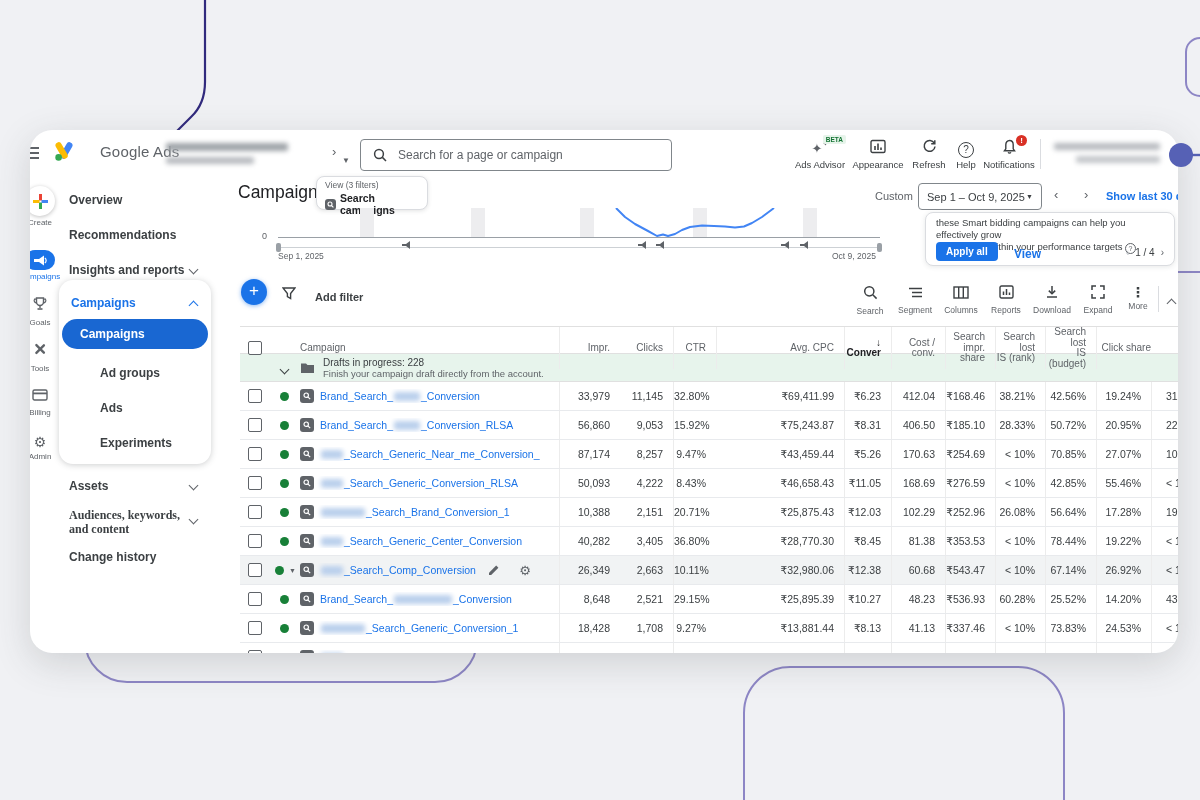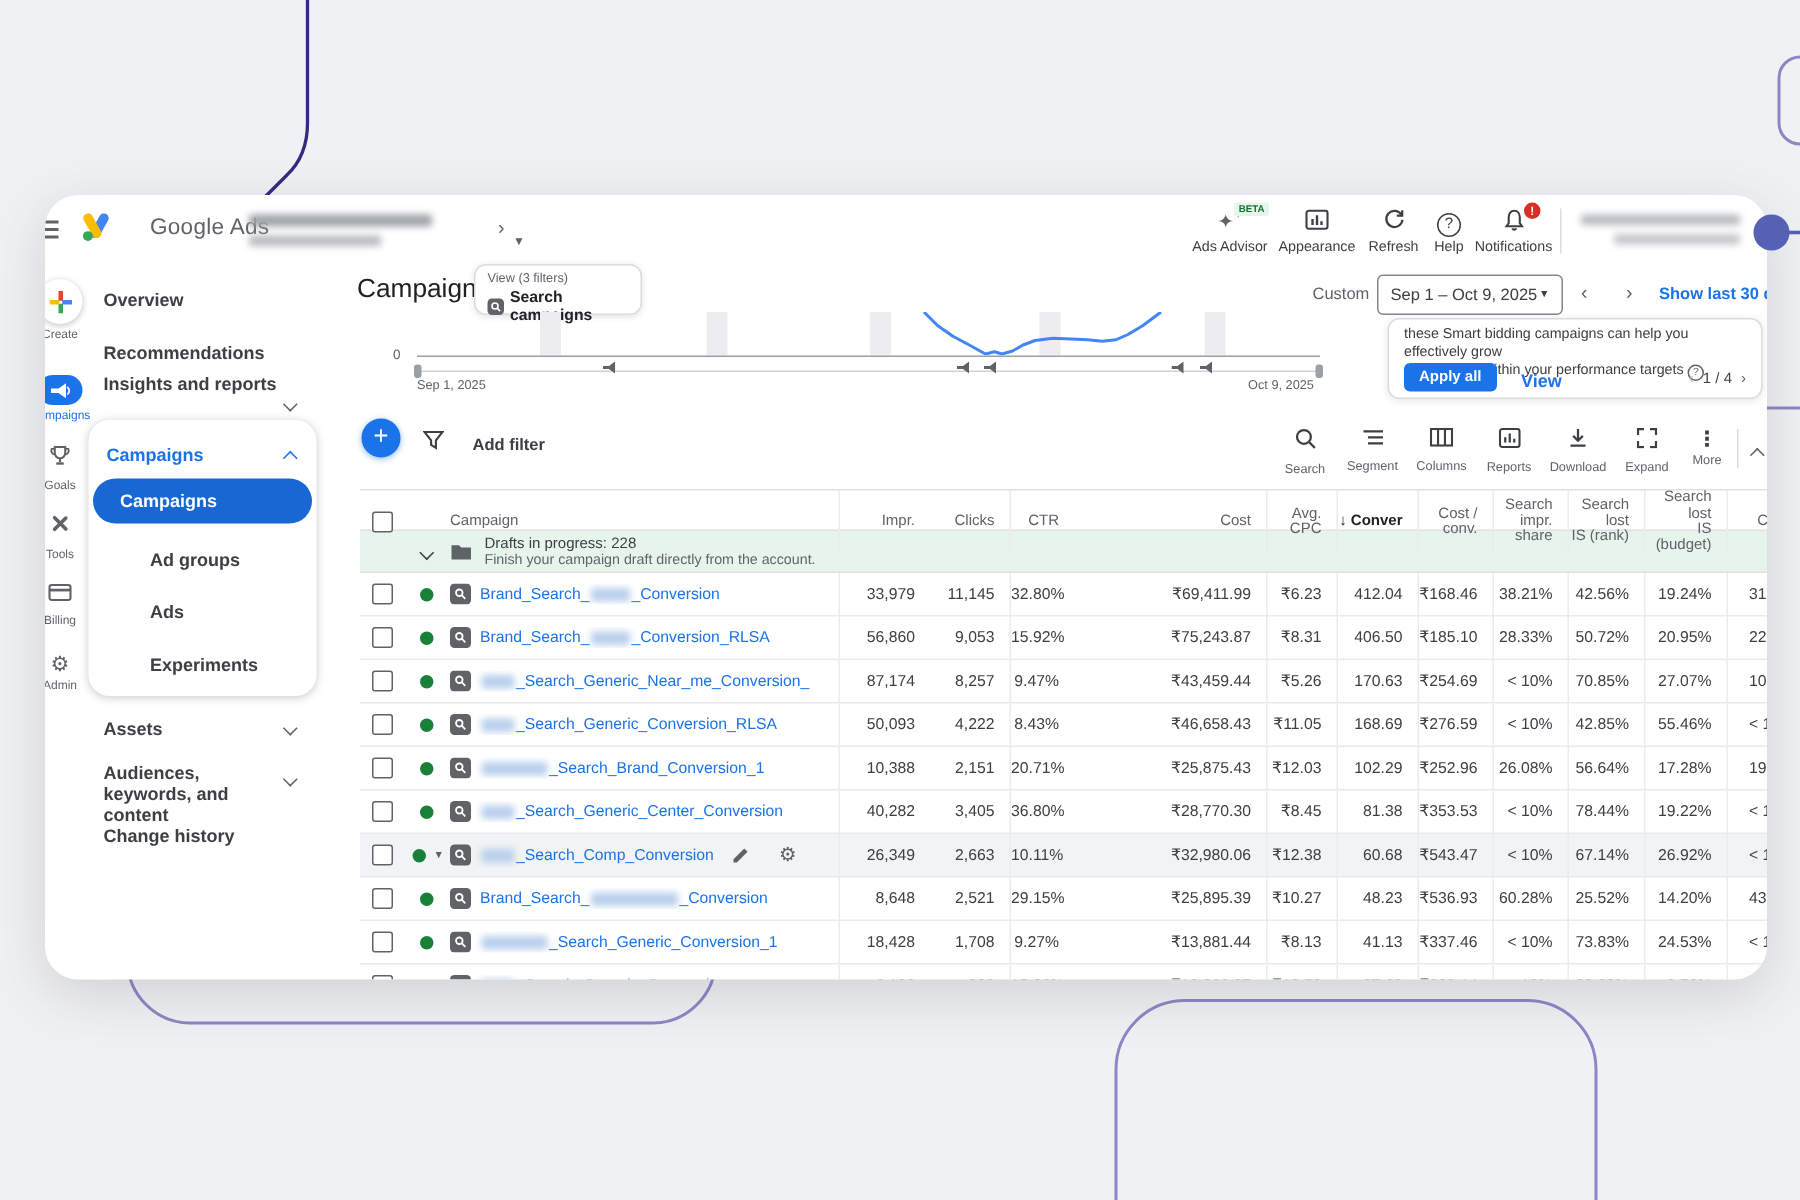--- a/index.html
+++ b/index.html
@@ -144,20 +144,27 @@
     <span class="logo-text">Google Ads</span>
   </div>
 
   <div>
     <div class="blurbar" style="left:136px;top:13px;width:122px;height:8px;background:#9ea3a8;"></div>
     <div class="blurbar" style="left:136px;top:27px;width:88px;height:7px;background:#b7babf;"></div>
   </div>
   <div class="abs" style="left:302px;top:14px;font-size:13px;color:#5f6368;">›</div>
   <div class="abs" style="left:312px;top:26px;font-size:8px;color:#5f6368;">▼</div>
 
+  <div class="searchbox">
+    <svg width="14" height="14" viewBox="0 0 14 14" style="margin:0 9px 0 12px;">
+      <circle cx="6" cy="6" r="4.4" fill="none" stroke="#3c4043" stroke-width="1.5"></circle>
+      <line x1="9.4" y1="9.4" x2="13" y2="13" stroke="#3c4043" stroke-width="1.5"></line>
+    </svg>
+    <input placeholder="Search for a page or campaign" style="">
+  </div>
 
   <div class="tb-item" style="left:762px;">
     <span class="beta">BETA</span>
     <div style="height:17px;">
       <span style="font-size:13px;color:#5f6368;">✦</span><span style="font-size:7px;color:#5f6368;vertical-align:7px;">✦</span>
     </div>
     <div class="lab">Ads Advisor</div>
   </div>
   <div class="tb-item" style="left:820px;">
     <div style="height:17px;">
@@ -253,37 +260,37 @@
       <div class="rlab">Billing</div>
     </div>
     <div class="ritem" style="top:256px;">
       <div style="font-size:14px;color:#5f6368;line-height:16px;">⚙</div>
       <div class="rlab">Admin</div>
     </div>
   </div>
 
   <div class="side-item" style="top:63px;">Overview</div>
   <div class="side-item" style="top:98px;">Recommendations</div>
-  <div class="side-item" style="top:119px;">
+  <div class="side-item" style="top:133px;">
     <span>Insights and reports</span>
   </div>
   <span class="abs chv" style="left:160px;top:136px;"></span>
 
   <div class="side-card">
     <div class="abs" style="left:12px;top:16px;font-size:12px;font-weight:bold;color:#1a73e8;cursor:pointer;">Campaigns</div>
     <span class="abs chv up" style="left:131px;top:22px;"></span>
     <div class="pill-sel">Campaigns</div>
     <div class="sub-item" style="top:86px;">Ad groups</div>
     <div class="sub-item" style="top:121px;">Ads</div>
     <div class="sub-item" style="top:156px;">Experiments</div>
   </div>
 
   <div class="side-item" style="top:349px;">Assets</div>
   <span class="abs chv" style="left:160px;top:352px;"></span>
-  <div class="side-item" style="top:378px;width:116px;line-height:14px;">Audiences, keywords, and content</div>
+  <div class="side-item" style="top:378px;width:116px;line-height:14px;font-family:Liberation Serif, serif;">Audiences, keywords, and content</div>
   <span class="abs chv" style="left:160px;top:386px;"></span>
   <div class="side-item" style="top:420px;">Change history</div>
 
   <div class="page-title">Campaigns</div>
 
   <div class="view-chip">
     <div class="l1">View (3 filters)</div>
     <div class="l2">
       <span class="cicon" style="width:11px;height:11px;">
         <svg width="7" height="7" viewBox="0 0 7 7">
@@ -421,23 +428,20 @@
       <div class="th first">Campaign</div>
       <div class="numcol">
           <div class="th">Impr.</div>
         </div>
       <div class="numcol" style="border-left:none;">
           <div class="th">Clicks</div>
         </div>
       <div class="numcol">
           <div class="th">CTR</div>
         </div>
-      <div class="numcol" style="border-left:none;">
-          <div class="th">Cost</div>
-        </div>
       <div class="numcol">
           <div class="th">Avg. CPC</div>
         </div>
       <div class="numcol">
           <div class="th sorted">↓ Conver</div>
         </div>
       <div class="numcol">
           <div class="th">Cost /
 conv.</div>
         </div>

